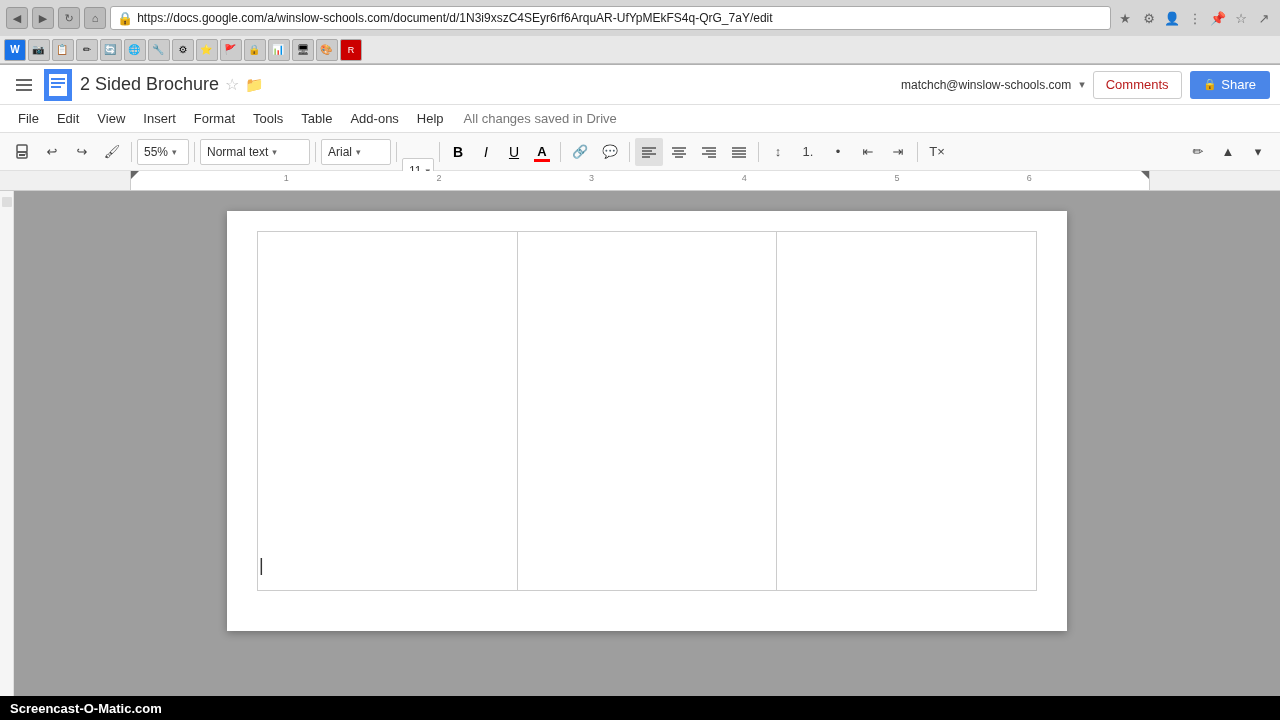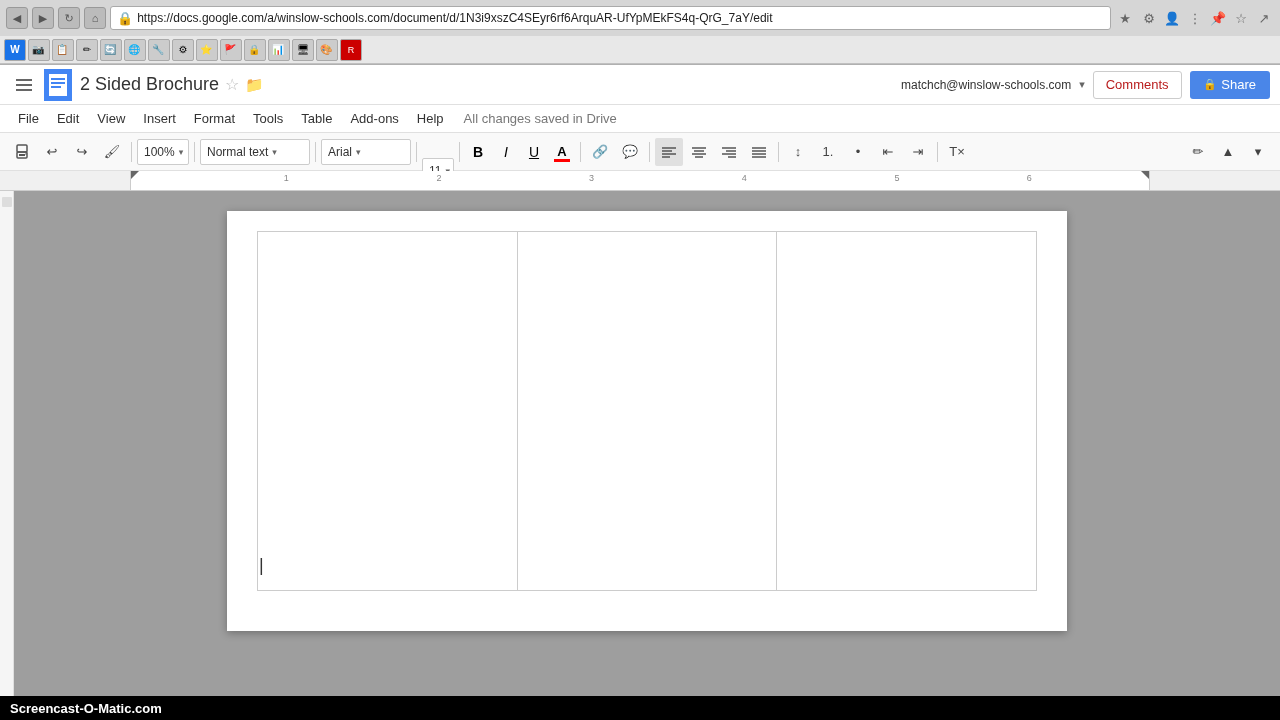--- a/index.html
+++ b/index.html
@@ -220,21 +220,21 @@
       cursor: pointer;
       font-size: 12px;
       color: #333;
       gap: 4px;
     }
 
     .toolbar-dropdown-arrow { font-size: 9px; color: #666; }
 
     .zoom-dropdown { width: 52px; }
     .style-dropdown { width: 110px; }
-    .font-dropdown { width: 90px; }
+    .font-dropdown { width: 70px; }
     .size-dropdown { width: 32px; margin-top: 38px; }
 
     .toolbar-format-btn {
       width: 26px; height: 26px;
       display: flex; align-items: center; justify-content: center;
       cursor: pointer;
       font-size: 14px;
       border-radius: 2px;
       border: 1px solid transparent;
     }
@@ -416,21 +416,21 @@
 
     <div class="toolbar-btn" title="Undo">↩</div>
 
     <div class="toolbar-btn" title="Redo">↪</div>
 
     <div class="toolbar-btn" title="Paint format">🖌</div>
 
     <div class="toolbar-separator"></div>
 
     <div class="toolbar-dropdown zoom-dropdown">
-      <span>100%</span>
+      <span>55%</span>
       <span class="toolbar-dropdown-arrow">▾</span>
     </div>
 
     <div class="toolbar-separator"></div>
 
     <div class="toolbar-dropdown style-dropdown">
       <span>Normal text</span>
       <span class="toolbar-dropdown-arrow">▾</span>
     </div>
 

